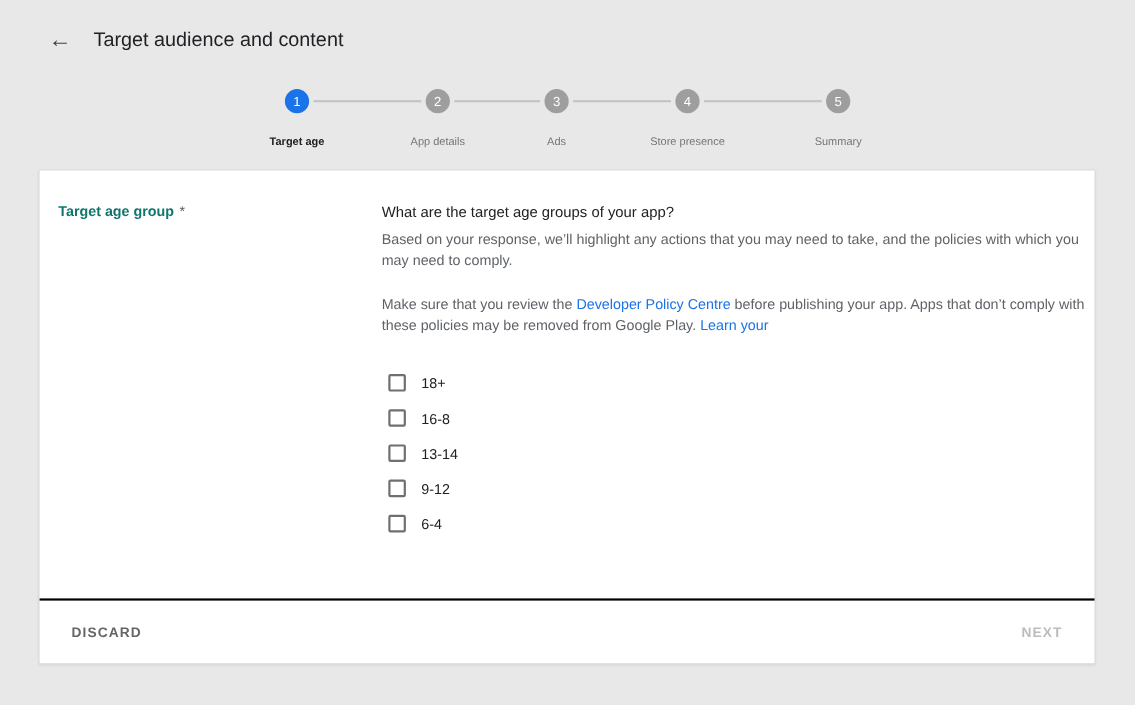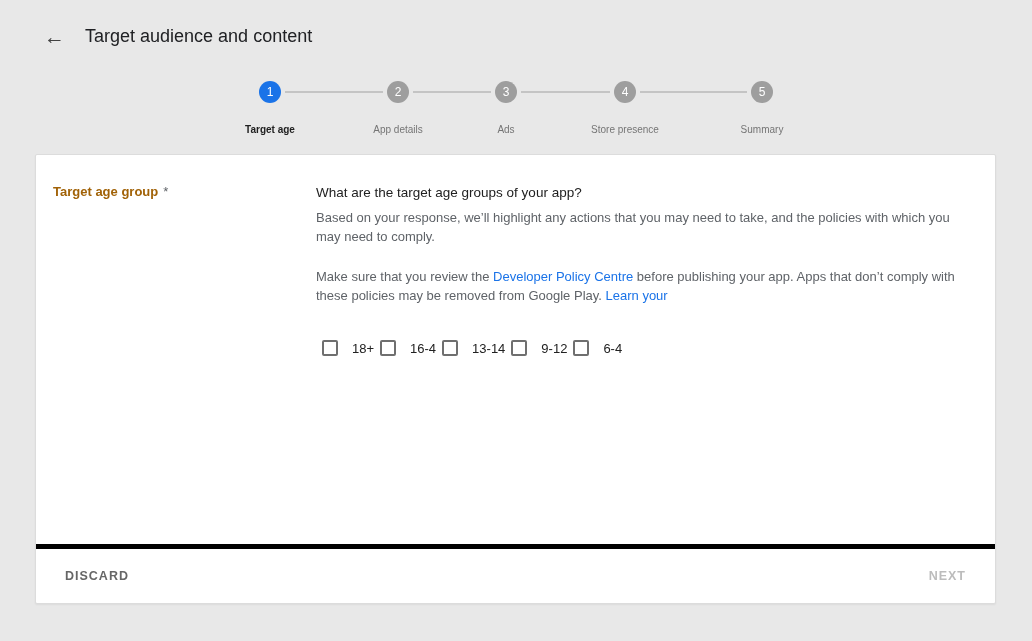--- a/index.html
+++ b/index.html
@@ -49,44 +49,44 @@
   .card {
     position: absolute; top: 154px; left: 35px;
     width: 961px; height: 450px;
     background: #ffffff;
     border: 1px solid #dcdcdc;
     border-radius: 2px;
     box-shadow: 0 1px 2px rgba(0,0,0,0.06);
   }
   .card-body { position: absolute; top: 0; left: 0; right: 0; bottom: 59px; }
   .left-col { position: absolute; top: 29px; left: 17px; font-size: 13px; }
-  .field-label { font-weight: bold; color: #a16207; }
+  .field-label { font-weight: bold; color: #0f766e; }
   .required-asterisk { color: #5f6368; margin-left: 5px; font-weight: 400; }
 
-  .right-col { position: absolute; top: 29px; left: 280px; width: 650px; }
+  .right-col { position: absolute; top: 29px; left: 311px; width: 650px; }
   .question { font-size: 13.5px; color: #212121; margin: 0 0 7px 0; line-height: 17px; }
   .description { font-size: 13px; color: #5f6368; line-height: 19px; margin: 0 0 21px 0; }
   .policy { font-size: 13px; color: #5f6368; line-height: 19px; margin: 0 0 27px 0; }
   .link { color: #1a73e8; text-decoration: none; cursor: pointer; }
 
-  .checkbox-list { display: flex; flex-direction: row; }
+  .checkbox-list { display: flex; flex-direction: column; }
   .checkbox-row {
     display: flex; align-items: center; height: 32px;
     padding-left: 6px; cursor: pointer;
   }
   .checkbox {
     width: 16px; height: 16px; flex: 0 0 16px;
     border: 2px solid #6f6f6f; border-radius: 2px; background: #ffffff;
   }
   .checkbox-label { margin-left: 14px; font-size: 13px; color: #212121; }
 
   
   .card-footer {
     position: absolute; left: 0; right: 0; bottom: 0; height: 59px;
-    border-top: 5px solid #000000;
+    border-top: 2px solid #000000;
     display: flex; align-items: center; justify-content: space-between;
     padding: 0 29px;
   }
   .footer-btn {
     background: none; border: none; font-family: inherit;
     font-size: 12.5px; font-weight: bold; letter-spacing: 1px; cursor: pointer;
   }
   .discard-btn { color: #666666; }
   .next-btn { color: #bcbcbc; cursor: default; }
 </style>
@@ -140,21 +140,21 @@
         <p class="description">Based on your response, we’ll highlight any actions that you may need to take, and the policies with which you may need to comply.</p>
         <p class="policy"><span>Make sure that you review the </span><a class="link">Developer Policy Centre</a><span> before publishing your app. Apps that don’t comply with these policies may be removed from Google Play. </span><a class="link">Learn your</a></p>
 
         <div class="checkbox-list">
           <div class="checkbox-row">
             <span class="checkbox"></span>
             <span class="checkbox-label">18+</span>
           </div>
           <div class="checkbox-row">
             <span class="checkbox"></span>
-            <span class="checkbox-label">16-4</span>
+            <span class="checkbox-label">16-8</span>
           </div>
           <div class="checkbox-row">
             <span class="checkbox"></span>
             <span class="checkbox-label">13-14</span>
           </div>
           <div class="checkbox-row">
             <span class="checkbox"></span>
             <span class="checkbox-label">9-12</span>
           </div>
           <div class="checkbox-row">

